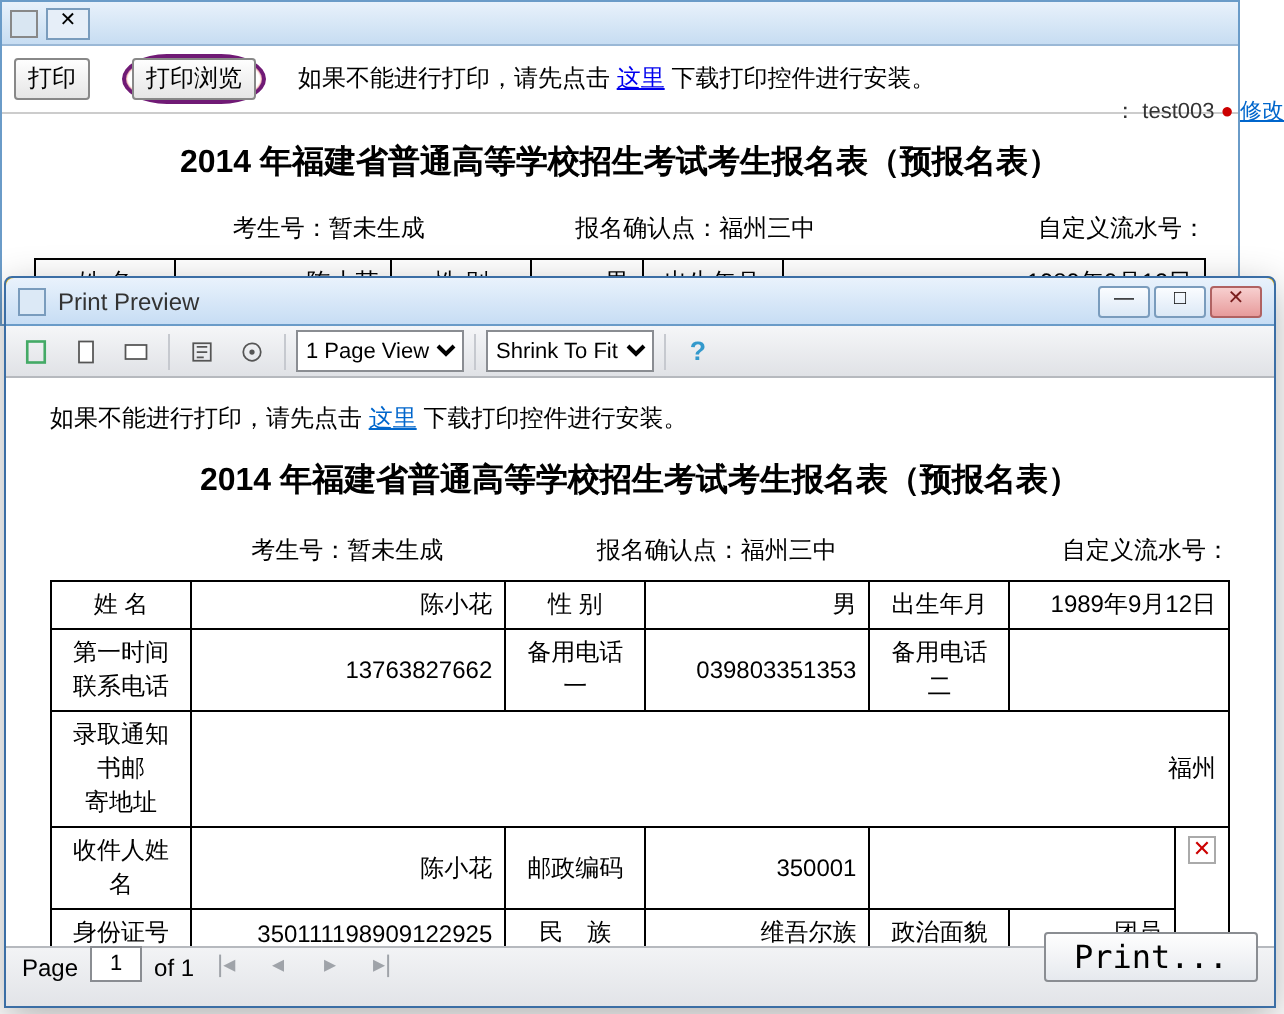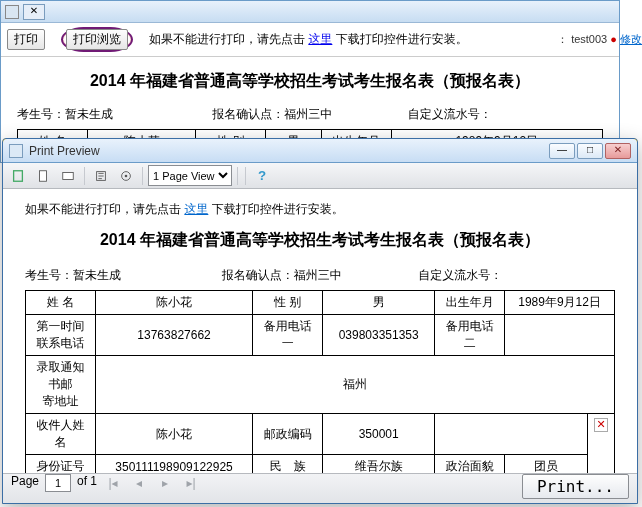--- a/index.html
+++ b/index.html
@@ -10,27 +10,27 @@
   .back-titlebar { background: linear-gradient(#e8f1fb, #c7ddf2); height: 22px; display: flex; align-items: center; padding: 0 4px; border-bottom: 1px solid #9ab8d6; }
   .back-titlebar .favicon { width: 14px; height: 14px; background: #d9e6f2; border: 1px solid #888; margin-right: 4px; }
   .back-titlebar .title { flex: 1; color: #333; }
   .back-titlebar .winbtn { width: 22px; height: 16px; border: 1px solid #7a9cbd; background: #e6eef8; text-align: center; line-height: 12px; font-size: 10px; cursor: pointer; }
   .back-toolbar { padding: 4px 6px; border-bottom: 1px solid #ccc; display: flex; align-items: center; gap: 16px; }
   .back-toolbar button { font-size: 12px; padding: 1px 6px; background: linear-gradient(#fefefe, #e6e6e6); border: 1px solid #888; cursor: pointer; border-radius: 2px; }
   .back-toolbar .circled { border: 2px solid #701a75; border-radius: 50% / 80%; padding: 0 3px; box-shadow: 0 0 1px #c00 inset; }
   .back-content { padding: 8px 16px; }
   .back-content h3 { text-align: center; font-size: 16px; font-weight: bold; margin: 6px 0 14px; }
   .row-info { display: flex; font-size: 12px; margin: 4px 0 6px; }
-  .row-info > div { flex: 1; }
+  .row-info > div { flex: 1; text-align: right; }
   table.form { width: 100%; border-collapse: collapse; }
-  table.form td, table.form th { border: 1px solid #000; padding: 3px 6px; font-size: 12px; font-weight: normal; text-align: center; }
+  table.form td, table.form th { border: 1px solid #000; padding: 3px 6px; font-size: 12px; font-weight: normal; text-align: right; }
   table.form .lbl { text-align: center; width: 70px; }
   
   
-  .side-strip { position: absolute; right: 0; top: 32px; font-size: 11px; color: #333; }
+  .side-strip { position: absolute; right: 0; top: 48px; font-size: 11px; color: #333; }
   .side-strip .dot { color: #c00; }
   .side-strip a { color: #06c; }
   
   
   .pp-window { position: absolute; top: 138px; left: 2px; width: 636px; height: 366px; border: 1px solid #3b6ea5; border-radius: 4px 4px 0 0; box-shadow: 0 6px 20px rgba(0,0,0,0.3); background: #eab308; display: flex; flex-direction: column; }
   .pp-titlebar { height: 24px; background: linear-gradient(#e9f2fc, #c7ddf4); border-bottom: 1px solid #6a9bc8; display: flex; align-items: center; padding: 0 6px; border-radius: 4px 4px 0 0; }
   .pp-titlebar .favicon { width: 14px; height: 14px; background: #dce9f6; border: 1px solid #7a9cbd; margin-right: 6px; }
   .pp-titlebar .title { flex: 1; font-size: 12px; color: #333; }
   .pp-titlebar .wbtn { width: 26px; height: 16px; border: 1px solid #7a9cbd; background: linear-gradient(#fafcff,#dce9f6); margin-left: 2px; text-align: center; line-height: 12px; font-size: 10px; cursor: pointer; border-radius: 2px; }
   .pp-titlebar .close { background: linear-gradient(#f7cfcf,#e79b9b); border-color:#b06262; color:#7a1d1d; }
@@ -40,21 +40,21 @@
   .pp-toolbar .sep { width:1px; height:18px; background:#c6c9cf; margin:0 2px; }
   .pp-toolbar select { font-size: 11px; height: 21px; border:1px solid #8a8d92; background:#fff; }
   .icon-svg { width:14px; height:14px; }
   
   .pp-body { flex: 1; background: #fff; overflow: auto; padding: 12px 22px 8px; }
   .pp-body .note { margin-bottom: 12px; }
   .pp-body .note a { color:#06c; text-decoration:underline; }
   .pp-body h3 { text-align:center; font-size:16px; font-weight:bold; margin: 4px 0 16px; }
   .redx { border:1px solid #aaa; width:14px; height:14px; display:inline-flex; align-items:center; justify-content:center; color:#c00; font-size:11px; background:#fff; }
   
-  .pp-footer { height: 30px; border-top: 1px solid #b6b9be; background: linear-gradient(#f2f3f5,#e2e4e8); display:flex; align-items:flex-start; padding: 0 8px; gap:6px; }
+  .pp-footer { height: 30px; border-top: 1px solid #b6b9be; background: linear-gradient(#f2f3f5,#e2e4e8); display:flex; align-items:flex-end; padding: 12px 8px; gap:6px; }
   .pp-footer .pageinput { width: 26px; height:18px; border:1px solid #8a8d92; text-align:center; font-size:11px; }
   .pp-footer .navbtn { width:20px; height:18px; background:transparent; border:0; color:#9fa3a9; cursor:pointer; font-size:12px; }
   .pp-footer .spacer { flex:1; }
   .pp-footer .bigbtn { padding:2px 14px; font-size:16px; border:1px solid #8a8d92; background:linear-gradient(#fefefe,#e6e9ee); border-radius:2px; cursor:pointer; font-family: monospace, "Courier New"; }
 </style>
 </head>
 <body>
 
 <div class="back-window">
   <div class="back-titlebar">
@@ -134,20 +134,21 @@
       </button>
     <button class="tbtn">
         <svg class="icon-svg" viewBox="0 0 16 16">
           <circle cx="8" cy="8" r="5" fill="none" stroke="#555"></circle>
           <circle cx="8" cy="8" r="1.5" fill="#555"></circle>
         </svg>
       </button>
     <span class="sep"></span>
     <select><option>1 Page View</option></select>
     <span class="sep"></span>
+    <select><option>Shrink To Fit</option></select>
     <span class="sep"></span>
     <button class="tbtn" style="color:#39c;font-weight:bold;">?</button>
   </div>
   <div class="pp-body">
     <div class="note">
       <span>如果不能进行打印，请先点击</span>
       <a href="#">这里</a>
       <span>下载打印控件进行安装。</span>
     </div>
     <h3>2014 年福建省普通高等学校招生考试考生报名表（预报名表）</h3>

